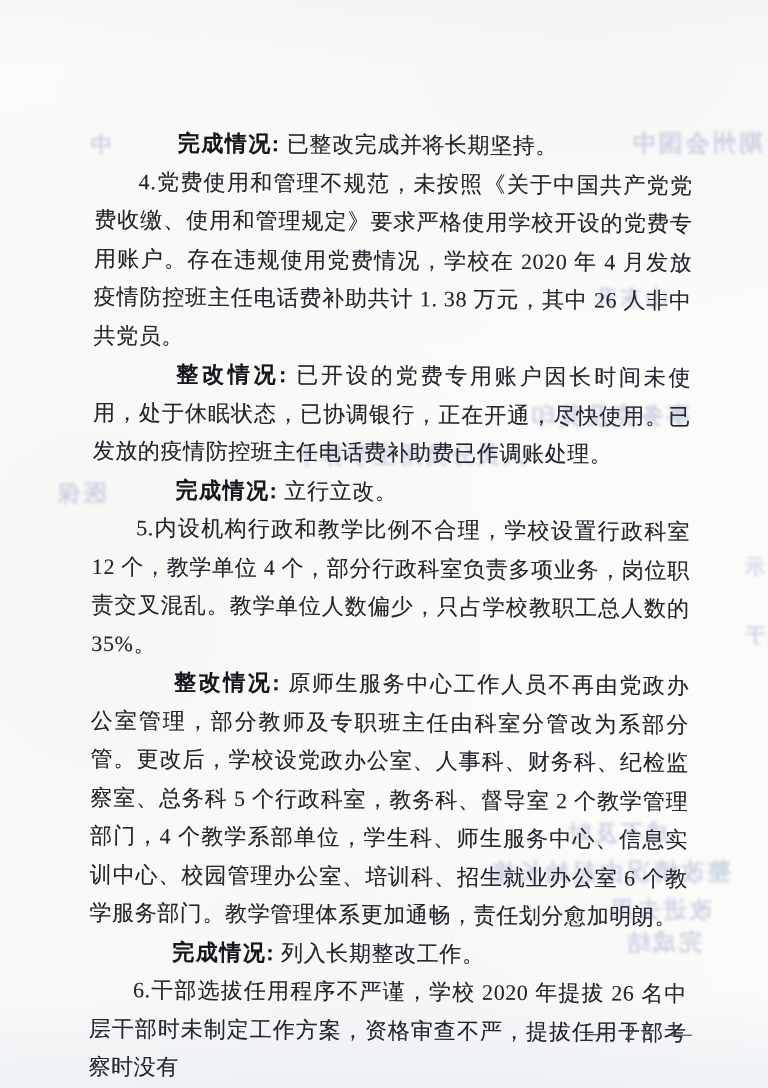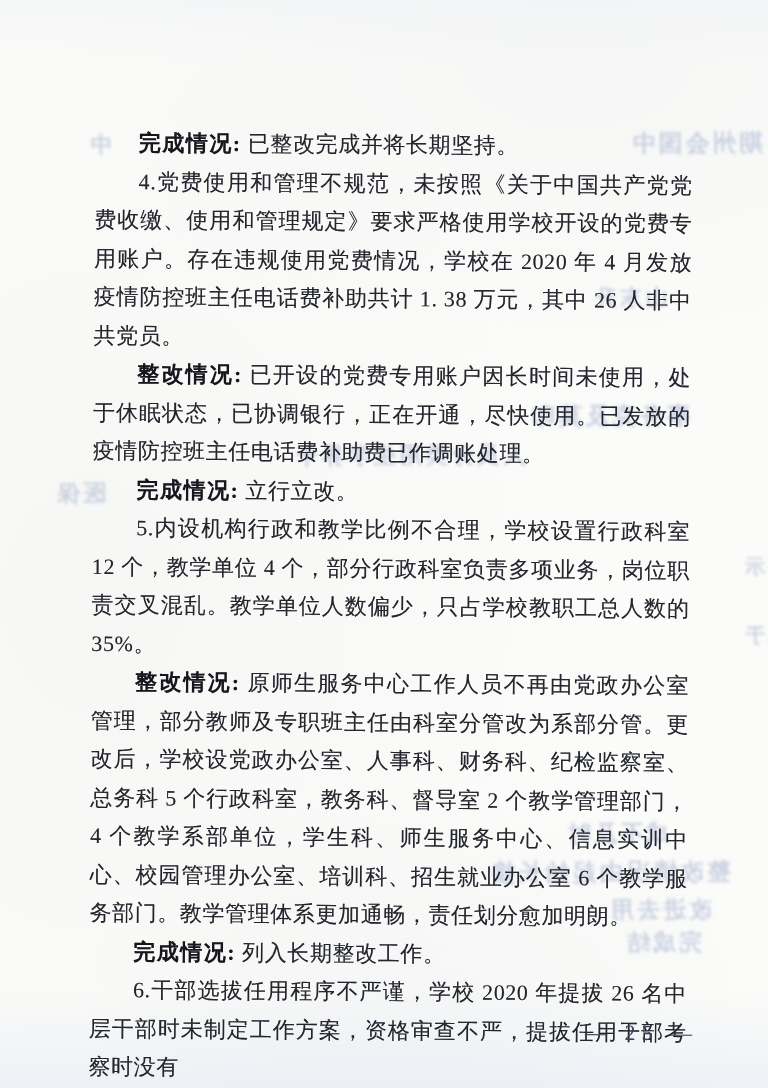--- a/index.html
+++ b/index.html
@@ -54,24 +54,25 @@
     text-justify: inter-character;
     transform: rotate(0.4deg);
     transform-origin: 50% 0;
     text-shadow: 0 0 0.5px rgba(35, 38, 48, 0.4);
   }
   .para {
     margin: 0;
     text-indent: 2em;
   }
   .plabel {
-    font-family: Liberation Serif, serif;
+    font-family: Liberation Sans, sans-serif;
     font-weight: 700;
     color: #15171d;
     letter-spacing: 1.5px;
+    margin-left: 39px;
   }
   .page-number {
     position: absolute;
     right: 70px;
     bottom: 42px;
     font-size: 22px;
     color: #3d4456;
     letter-spacing: 6px;
     white-space: nowrap;
     transform: rotate(0.3deg);

